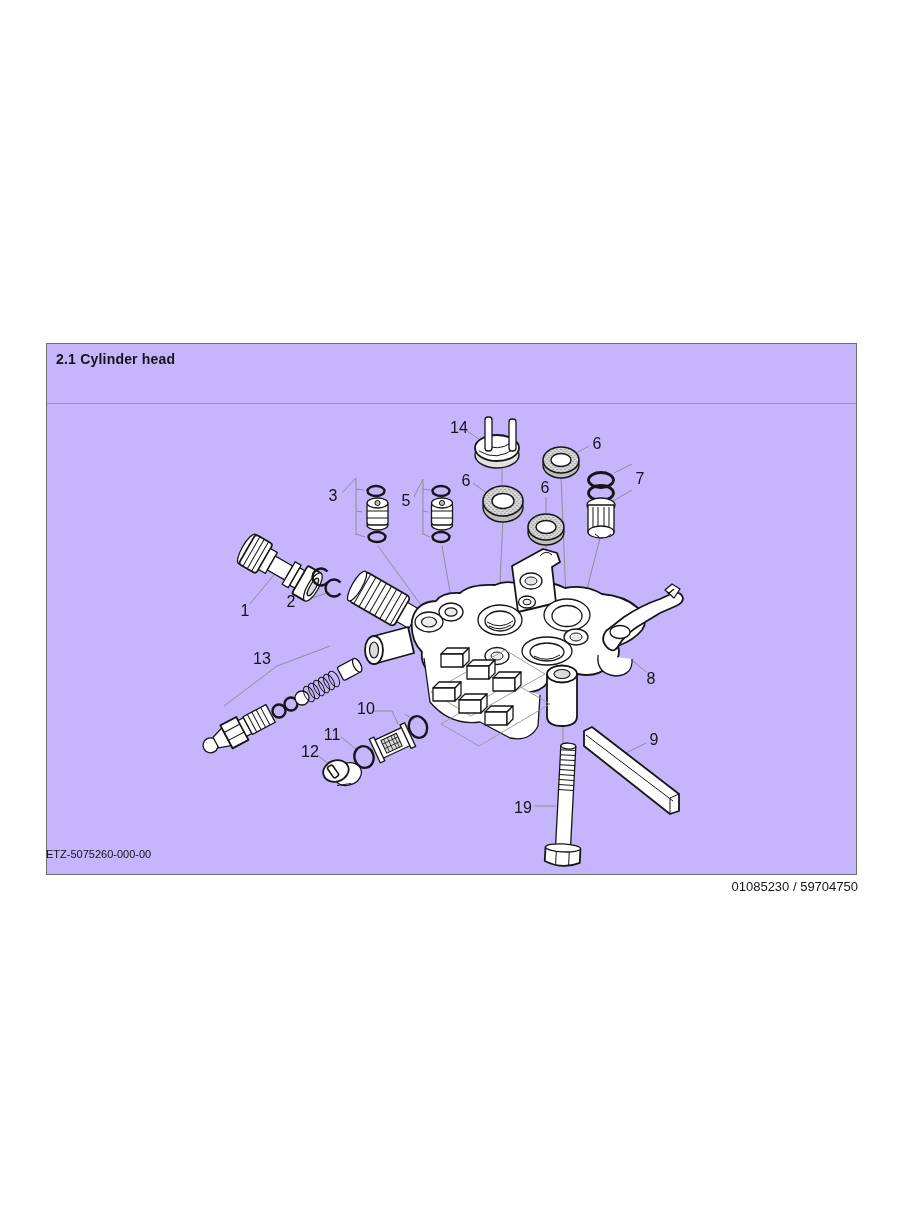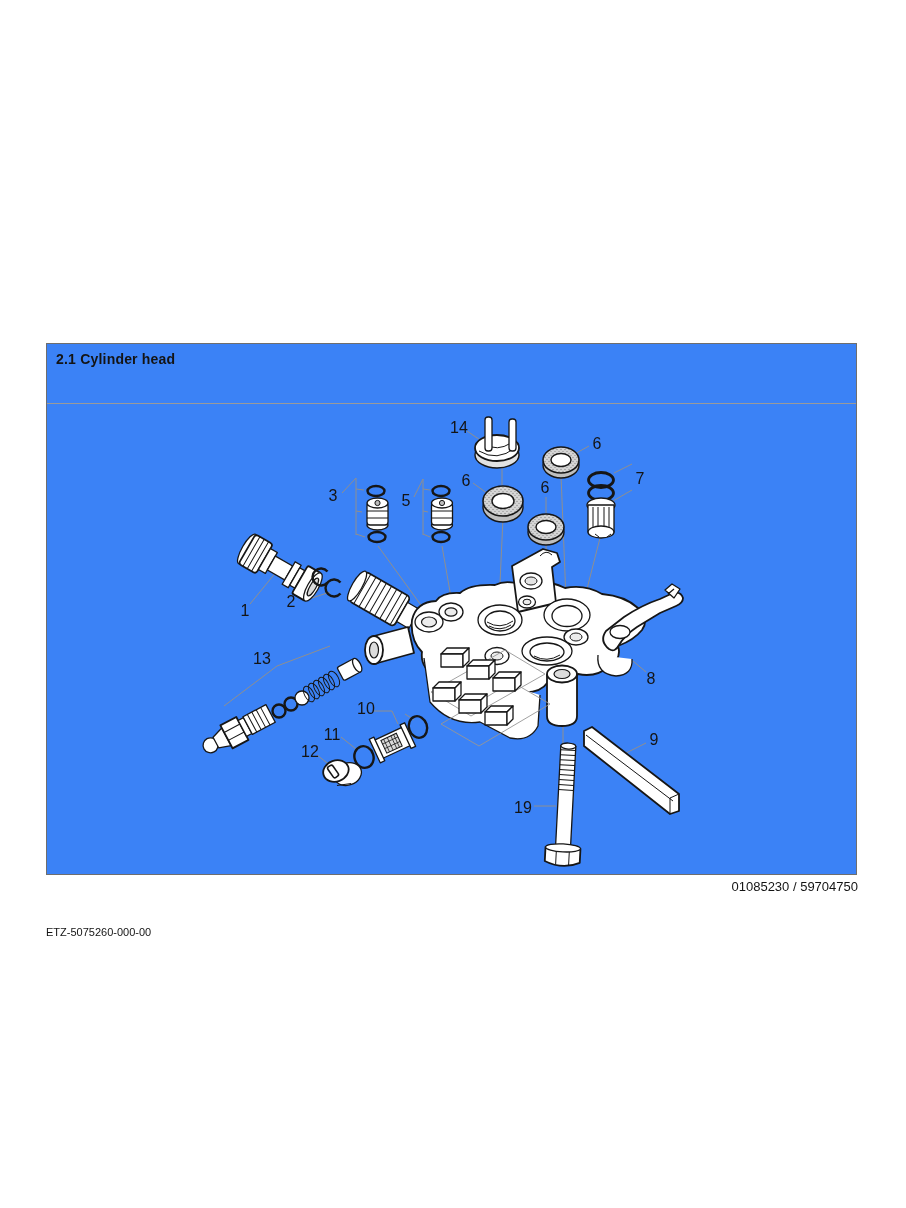--- a/index.html
+++ b/index.html
@@ -2,29 +2,29 @@
 <html><head>
 <meta charset="utf-8">
 <style>
   html,body{margin:0;padding:0;}
   body{
     width:906px;height:1208px;background:#ffffff;position:relative;
     font-family:"Liberation Sans",sans-serif;color:#141414;overflow:hidden;
   }
   .frame{
     position:absolute;left:46px;top:343px;width:811px;height:532px;
-    border:1px solid #6e6e6e;box-sizing:border-box;background:#3b82f6;
+    border:1px solid #6e6e6e;box-sizing:border-box;background:#c4b5fd;
   }
   .frame-header{
     height:60px;border-bottom:1px solid #9a9a9a;box-sizing:border-box;
     padding:6px 0 0 9px;
   }
   .frame-title{font-size:14px;font-weight:bold;letter-spacing:0.2px;}
   .diagram-svg{position:absolute;left:46px;top:404px;width:811px;height:471px;}
-  .footer-left{position:absolute;left:46px;top:926px;font-size:11px;}
+  .footer-left{position:absolute;left:46px;top:848px;font-size:11px;}
   .footer-right{position:absolute;right:48px;top:879px;font-size:13px;text-align:right;}
   
   .ln{fill:none;stroke:#8f8f8f;stroke-width:1;}
   .gask{fill:none;stroke:#969696;stroke-width:0.9;}
   .pt{fill:#ffffff;stroke:#161616;stroke-width:1.8;stroke-linejoin:round;}
   .pt2{fill:#ffffff;stroke:#161616;stroke-width:1.3;stroke-linejoin:round;}
   .thin{fill:none;stroke:#161616;stroke-width:1;}
   .oring{fill:none;stroke:#161616;stroke-width:2.8;}
   .oring-sm{fill:none;stroke:#161616;stroke-width:2.4;}
   .seal{fill:url(#stip);stroke:#161616;stroke-width:1.6;}

